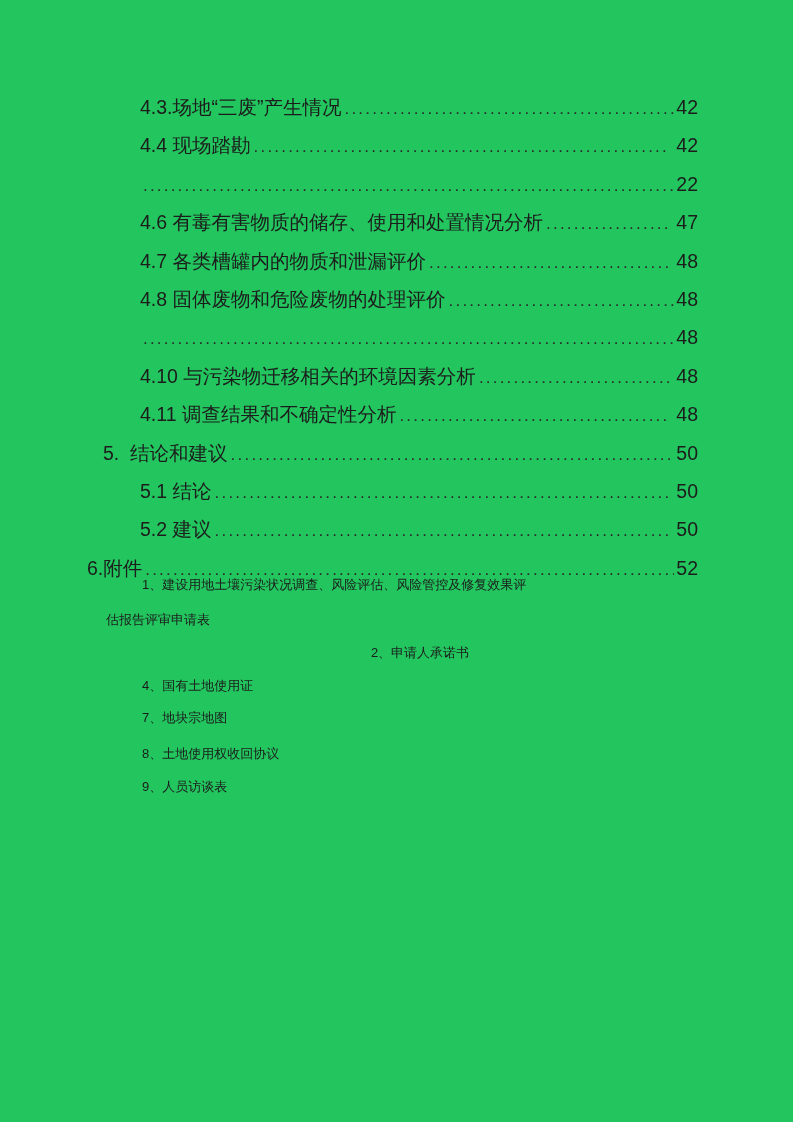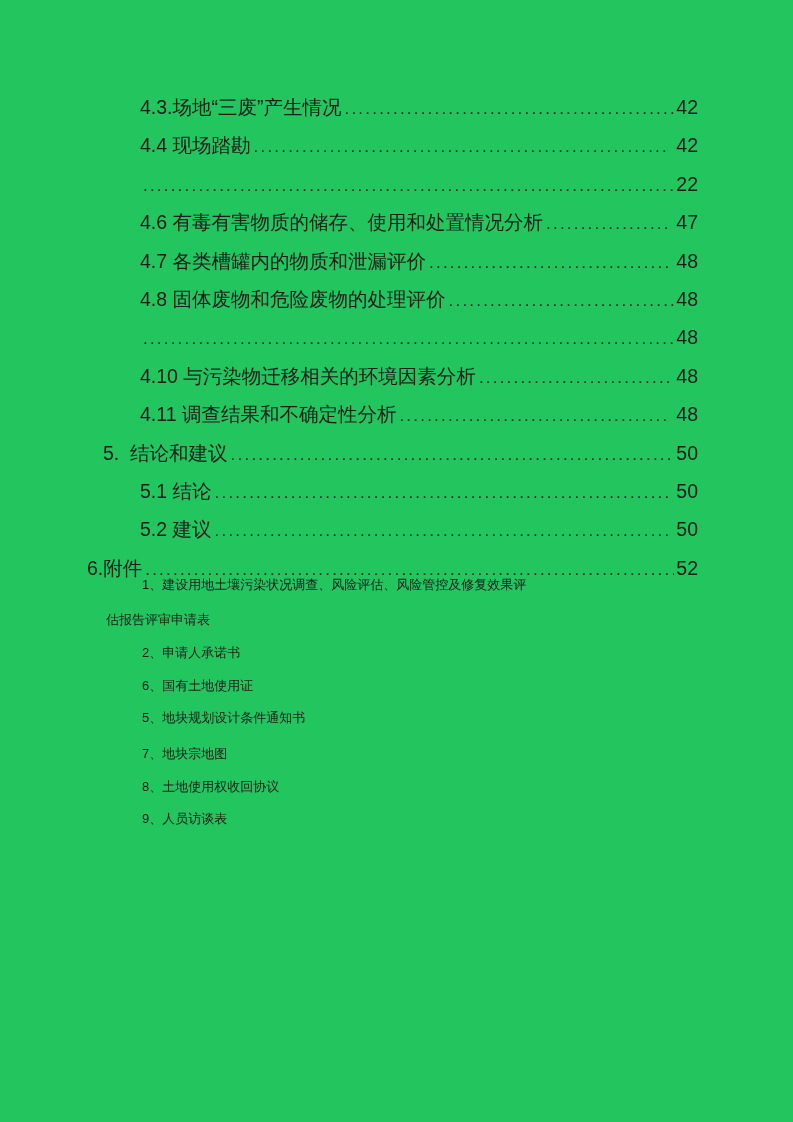--- a/index.html
+++ b/index.html
@@ -68,21 +68,21 @@
     font-size: 13px;
   }
   .att-line {
     line-height: 26px;
     margin-top: 6.5px;
     white-space: pre;
   }
   .att-line.first-of-item { padding-left: 58px; } 
   .att-line:nth-child(1) { margin-top: 0; }
   .att-line:nth-child(2) { margin-top: 9px; margin-left: 22px; }
-  .att-line:nth-child(3) { margin-top: 7px; }
+  .att-line:nth-child(3) { margin-top: 7px; text-align: center; }
   .att-line:nth-child(6) { margin-top: 10px; }
   .att-line:nth-child(10) { margin-top: 10px; } 
 </style>
 </head>
 <body>
 
 <div class="page">
 
   <div class="toc">
       <div class="toc-row lv2">
@@ -147,20 +147,19 @@
     <span class="toc-label">6.附件</span>
     <span class="toc-dots">................................................................................................................................................................................................................................................</span>
     <span class="toc-page">52</span>
   </div>
     </div>
 
   <div class="attachments">
       <div class="att-line first-of-item">1、建设用地土壤污染状况调查、风险评估、风险管控及修复效果评</div>
       <div class="att-line">估报告评审申请表</div>
       <div class="att-line first-of-item">2、申请人承诺书</div>
-      <div class="att-line first-of-item">6、国有土地使用证</div>
-      <div class="att-line first-of-item">5、地块规划设计条件通知书</div>
+      <div class="att-line first-of-item">4、国有土地使用证</div>
       <div class="att-line first-of-item">7、地块宗地图</div>
       <div class="att-line first-of-item">8、土地使用权收回协议</div>
       <div class="att-line first-of-item">9、人员访谈表</div>
     </div>
 
 </div>
 
 </body></html>

